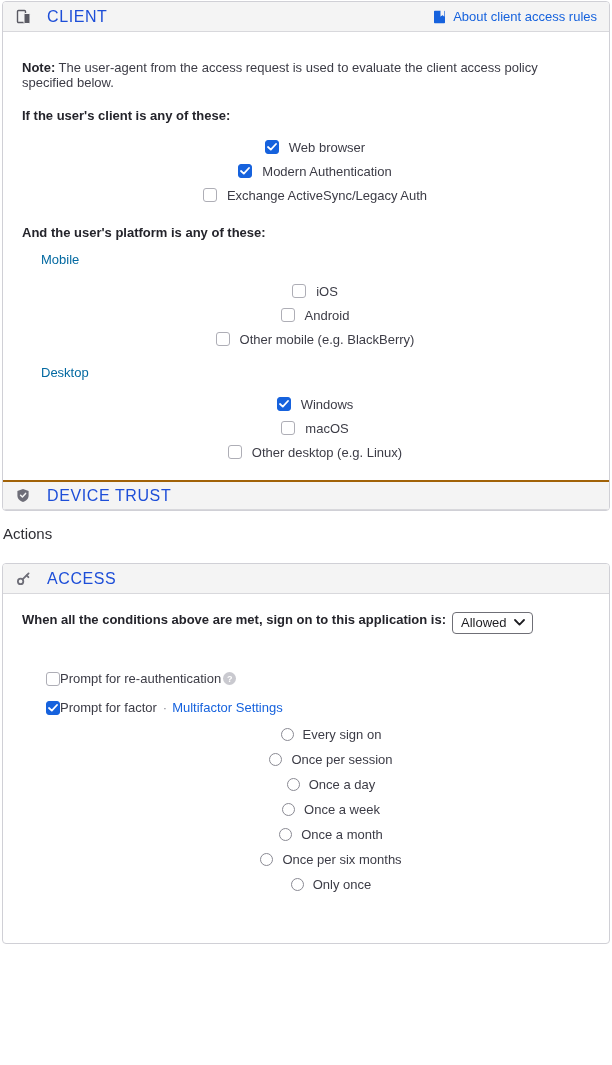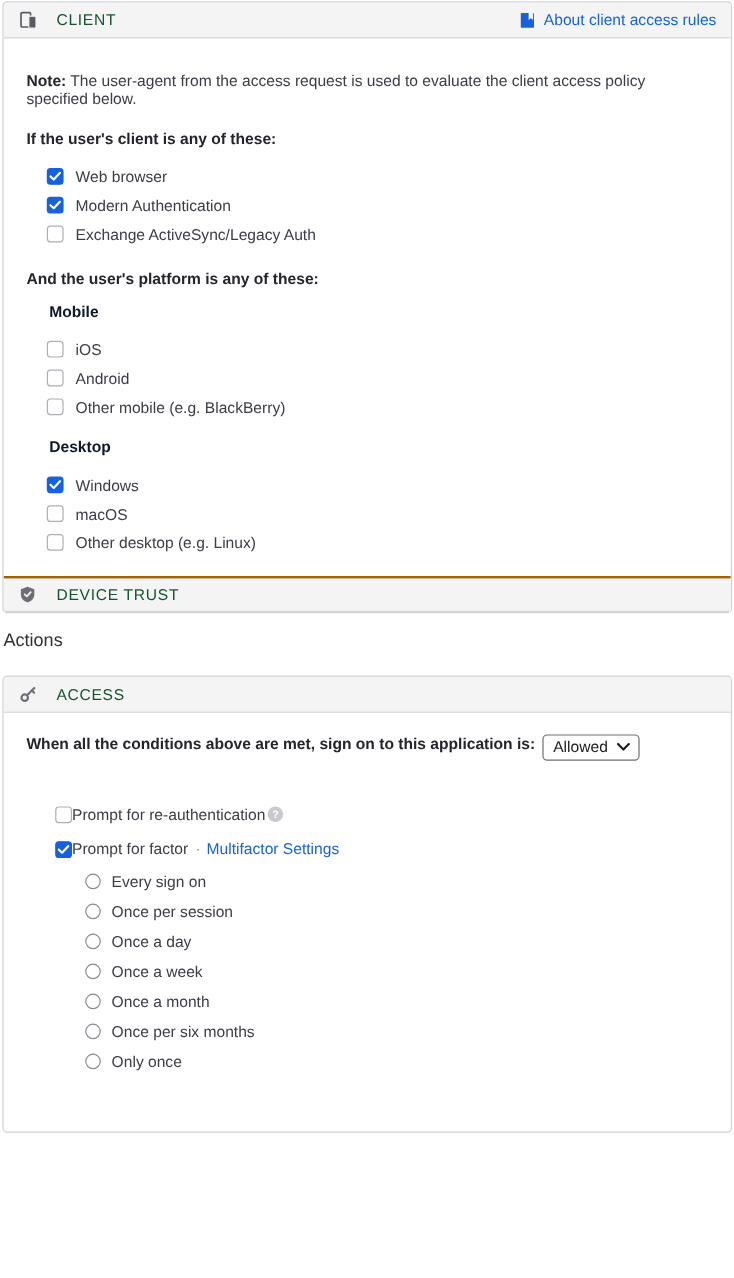--- a/index.html
+++ b/index.html
@@ -17,44 +17,44 @@
     border:1px solid #d0d0d6; border-radius:4px; background:#fff;
     overflow:hidden;
   }
   .card-header {
     height:30px; background:#f4f4f4;
     border-bottom:1px solid #d8d8dc;
     display:flex; align-items:center; padding:0 12px;
   }
   .card-header.mid { border-top:2px solid #a16207; border-radius:0; }
   .card-title {
-    font-size:13px; color:#14532d; letter-spacing:.6px;
+    font-size:16px; color:#1d4ed8; letter-spacing:.6px;
     margin-left:16px; text-transform:uppercase;
   }
   .hdr-icon { width:16px; height:16px; display:inline-flex; align-items:center; justify-content:center; }
   .spacer { flex:1; }
 
   .about-link {
     display:inline-flex; align-items:flex-start; gap:6px;
     color:#1662dd; text-decoration:none; font-size:13px; cursor:pointer;
   }
 
   .card-body { padding:28px 18px 16px 19px; }
   .card-body.trust { padding:18px 18px 32px 19px; }
   .card-body.access { padding:18px 18px 46px 19px; }
 
   .note { margin-bottom:18px; color:#3c3c46; }
   .note b, h4 { color:#24242b; font-weight:bold; font-size:13px; }
   h4 { margin:18px 0 12px 0; }
   h4.first { margin-top:0; }
 
-  .group-label { margin:14px 0 12px 19px; color:#0f172a;font-weight:bold; }
+  .group-label { margin:14px 0 12px 19px; color:#0369a1; }
 
   
-  .check-list, .radio-list { display:flex; flex-direction:column; }
+  .check-list, .radio-list { display:flex; flex-direction:column;align-items:center; }
   .row {
     display:flex; align-items:center; height:24px; cursor:pointer;
   }
   .check-list .row { margin-left:17px; }
   .row-label { margin-left:9px; }
   .check-list .row-label { margin-left:10px; }
 
   .checkbox {
     width:14px; height:14px; border:1px solid #aeaeb6; border-radius:3px;
     background:#fff; display:inline-flex; align-items:center; justify-content:center;

